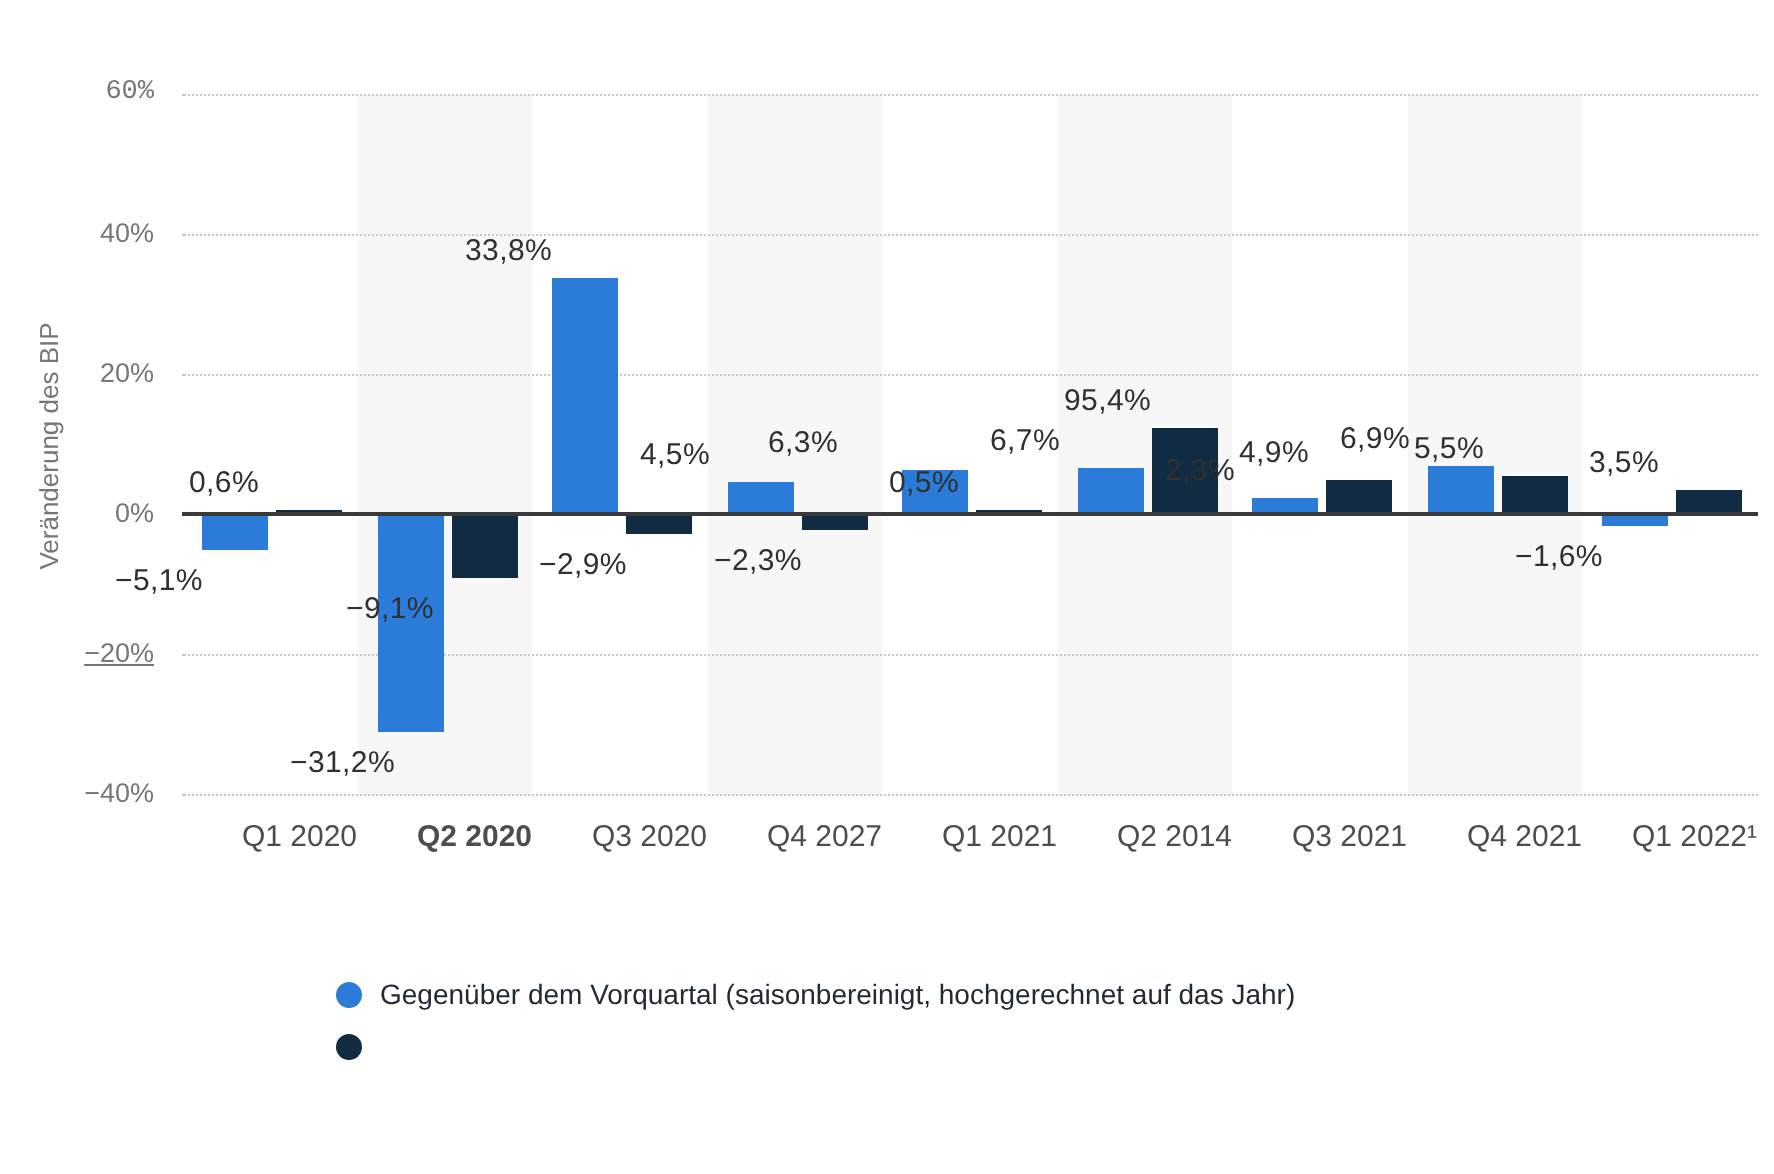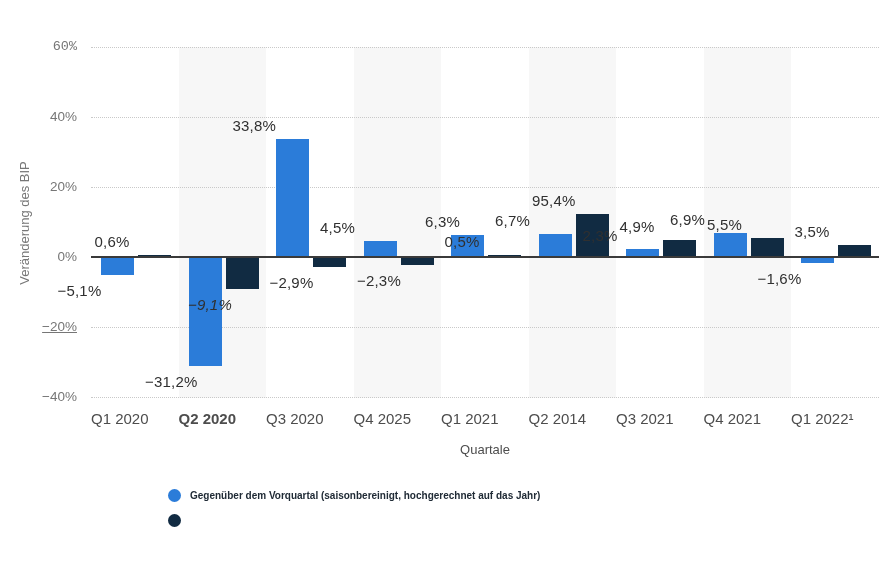--- a/index.html
+++ b/index.html
@@ -18,66 +18,65 @@
   .bar-label {
     position: absolute; z-index: 4; width: 120px; text-align: left;
     font-size: 15px; font-weight: 400; color: #303030; letter-spacing: 0.2px;
     white-space: nowrap;
   }
   .ytick {
     position: absolute; z-index: 1; width: 60px; text-align: right;
     font-size: 13.5px; color: #767676;
   }
   .xtick {
-    position: absolute; z-index: 1; width: 87.5px; text-align: left;
+    position: absolute; z-index: 1; width: 87.5px; text-align: right;
     font-size: 15px; color: #4d4d4d; white-space: nowrap;
   }
   .axis-title-x {
     position: absolute; left: 91px; width: 788px; text-align: center;
     top: 442px; font-size: 13px; color: #4d4d4d;
   }
   .axis-title-y {
     position: absolute; left: -67px; top: 215px; width: 184px; height: 16px;
     text-align: center; font-size: 13px; color: #767676;
     transform: rotate(-90deg); transform-origin: center;
     white-space: nowrap;
   }
   .legend { position: absolute; left: 168px; top: 489px; z-index: 5; }
   .legend-row { display: flex; align-items: center; margin-bottom: 12px; }
   .legend-swatch {
     width: 13px; height: 13px; border-radius: 50%;
     margin-right: 9px; flex: 0 0 13px;
   }
   .legend-label {
-    font-size: 10px; font-weight: 700; color: #202b36; white-space: nowrap;
+    font-size: 14px; font-weight: 400; color: #202b36; white-space: nowrap;
   }
 </style>
 </head>
 <body>
 
 <div id="stage">
   <div class="axis-title-y">Veränderung des BIP</div>
   <div id="plot"></div>
-  <div class="axis-title-x">Quartale</div>
 
   <div class="legend">
     <div class="legend-row">
       <span class="legend-swatch" style="background: rgb(43, 124, 217);"></span>
       <span class="legend-label">Gegenüber dem Vorquartal (saisonbereinigt, hochgerechnet auf das Jahr)</span>
     </div>
     <div class="legend-row">
       <span class="legend-swatch" style="background: rgb(17, 43, 66);"></span>
     </div>
   </div>
 <div class="xtick" style="left: 91px; top: 410px;">Q1 2020</div>
     <div class="band" style="left: 178.5px; top: 47px; width: 87.5px; height: 351px; background: rgb(247, 247, 247);"></div>
     <div class="xtick" style="left: 178.5px; top: 410px; font-weight: bold;">Q2 2020</div>
     <div class="xtick" style="left: 266px; top: 410px;">Q3 2020</div>
     <div class="band" style="left: 353.5px; top: 47px; width: 87.5px; height: 351px; background: rgb(247, 247, 247);"></div>
-    <div class="xtick" style="left: 353.5px; top: 410px;">Q4 2025</div>
+    <div class="xtick" style="left: 353.5px; top: 410px;">Q4 2027</div>
     <div class="xtick" style="left: 441px; top: 410px;">Q1 2021</div>
     <div class="band" style="left: 528.5px; top: 47px; width: 87.5px; height: 351px; background: rgb(247, 247, 247);"></div>
     <div class="xtick" style="left: 528.5px; top: 410px;">Q2 2014</div>
     <div class="xtick" style="left: 616px; top: 410px;">Q3 2021</div>
     <div class="band" style="left: 703.5px; top: 47px; width: 87.5px; height: 351px; background: rgb(247, 247, 247);"></div>
     <div class="xtick" style="left: 703.5px; top: 410px;">Q4 2021</div>
     <div class="xtick" style="left: 791px; top: 410px;">Q1 2022¹</div>
     <div class="gridline" style="left: 91px; top: 47px; width: 787.5px;"></div>
     <div class="ytick" style="left: 17px; top: 39px; font-family: Liberation Mono, monospace;">60%</div>
     <div class="gridline" style="left: 91px; top: 117px; width: 787.5px;"></div>
@@ -91,33 +90,33 @@
     <div class="ytick" style="left: 17px; top: 389px;">−40%</div>
     <div class="bar" style="left: 101px; top: 257px; width: 33px; height: 17.85px; background: rgb(43, 124, 217);"></div>
     <div class="bar-label" style="left: 57.5px; top: 281.85px;">−5,1%</div>
     <div class="bar" style="left: 188.5px; top: 257px; width: 33px; height: 109.2px; background: rgb(43, 124, 217);"></div>
     <div class="bar-label" style="left: 145px; top: 373.2px;">−31,2%</div>
     <div class="bar" style="left: 276px; top: 138.7px; width: 33px; height: 118.3px; background: rgb(43, 124, 217);"></div>
     <div class="bar-label" style="left: 232.5px; top: 116.7px;">33,8%</div>
     <div class="bar" style="left: 363.5px; top: 241.25px; width: 33px; height: 15.75px; background: rgb(43, 124, 217);"></div>
     <div class="bar-label" style="left: 320px; top: 219.25px;">4,5%</div>
     <div class="bar" style="left: 451px; top: 234.95px; width: 33px; height: 22.05px; background: rgb(43, 124, 217);"></div>
-    <div class="bar-label" style="left: 425px; top: 212.95px;">6,3%</div>
+    <div class="bar-label" style="left: 384px; top: 212.95px;">6,3%</div>
     <div class="bar" style="left: 538.5px; top: 233.55px; width: 33px; height: 23.45px; background: rgb(43, 124, 217);"></div>
     <div class="bar-label" style="left: 495px; top: 211.55px;">6,7%</div>
     <div class="bar" style="left: 626px; top: 248.95px; width: 33px; height: 8.05px; background: rgb(43, 124, 217);"></div>
     <div class="bar-label" style="left: 582.5px; top: 226.95px;">2,3%</div>
     <div class="bar" style="left: 713.5px; top: 232.85px; width: 33px; height: 24.15px; background: rgb(43, 124, 217);"></div>
     <div class="bar-label" style="left: 670px; top: 210.85px;">6,9%</div>
     <div class="bar" style="left: 801px; top: 257px; width: 33px; height: 5.6px; background: rgb(43, 124, 217);"></div>
     <div class="bar-label" style="left: 757.5px; top: 269.6px;">−1,6%</div>
     <div class="bar" style="left: 138px; top: 254.9px; width: 33px; height: 2.1px; background: rgb(17, 43, 66);"></div>
     <div class="bar-label" style="left: 94.5px; top: 232.9px;">0,6%</div>
     <div class="bar" style="left: 225.5px; top: 257px; width: 33px; height: 31.85px; background: rgb(17, 43, 66);"></div>
-    <div class="bar-label" style="left: 188px; top: 295.85px; font-style: italic;">−9,1%</div>
+    <div class="bar-label" style="left: 173px; top: 295.85px;">−9,1%</div>
     <div class="bar" style="left: 313px; top: 257px; width: 33px; height: 10.15px; background: rgb(17, 43, 66);"></div>
     <div class="bar-label" style="left: 269.5px; top: 274.15px;">−2,9%</div>
     <div class="bar" style="left: 400.5px; top: 257px; width: 33px; height: 8.05px; background: rgb(17, 43, 66);"></div>
     <div class="bar-label" style="left: 357px; top: 272.05px;">−2,3%</div>
     <div class="bar" style="left: 488px; top: 255.25px; width: 33px; height: 1.75px; background: rgb(17, 43, 66);"></div>
     <div class="bar-label" style="left: 444.5px; top: 233.25px;">0,5%</div>
     <div class="bar" style="left: 575.5px; top: 214.3px; width: 33px; height: 42.7px; background: rgb(17, 43, 66);"></div>
     <div class="bar-label" style="left: 532px; top: 192.3px;">95,4%</div>
     <div class="bar" style="left: 663px; top: 239.85px; width: 33px; height: 17.15px; background: rgb(17, 43, 66);"></div>
     <div class="bar-label" style="left: 619.5px; top: 217.85px;">4,9%</div>

